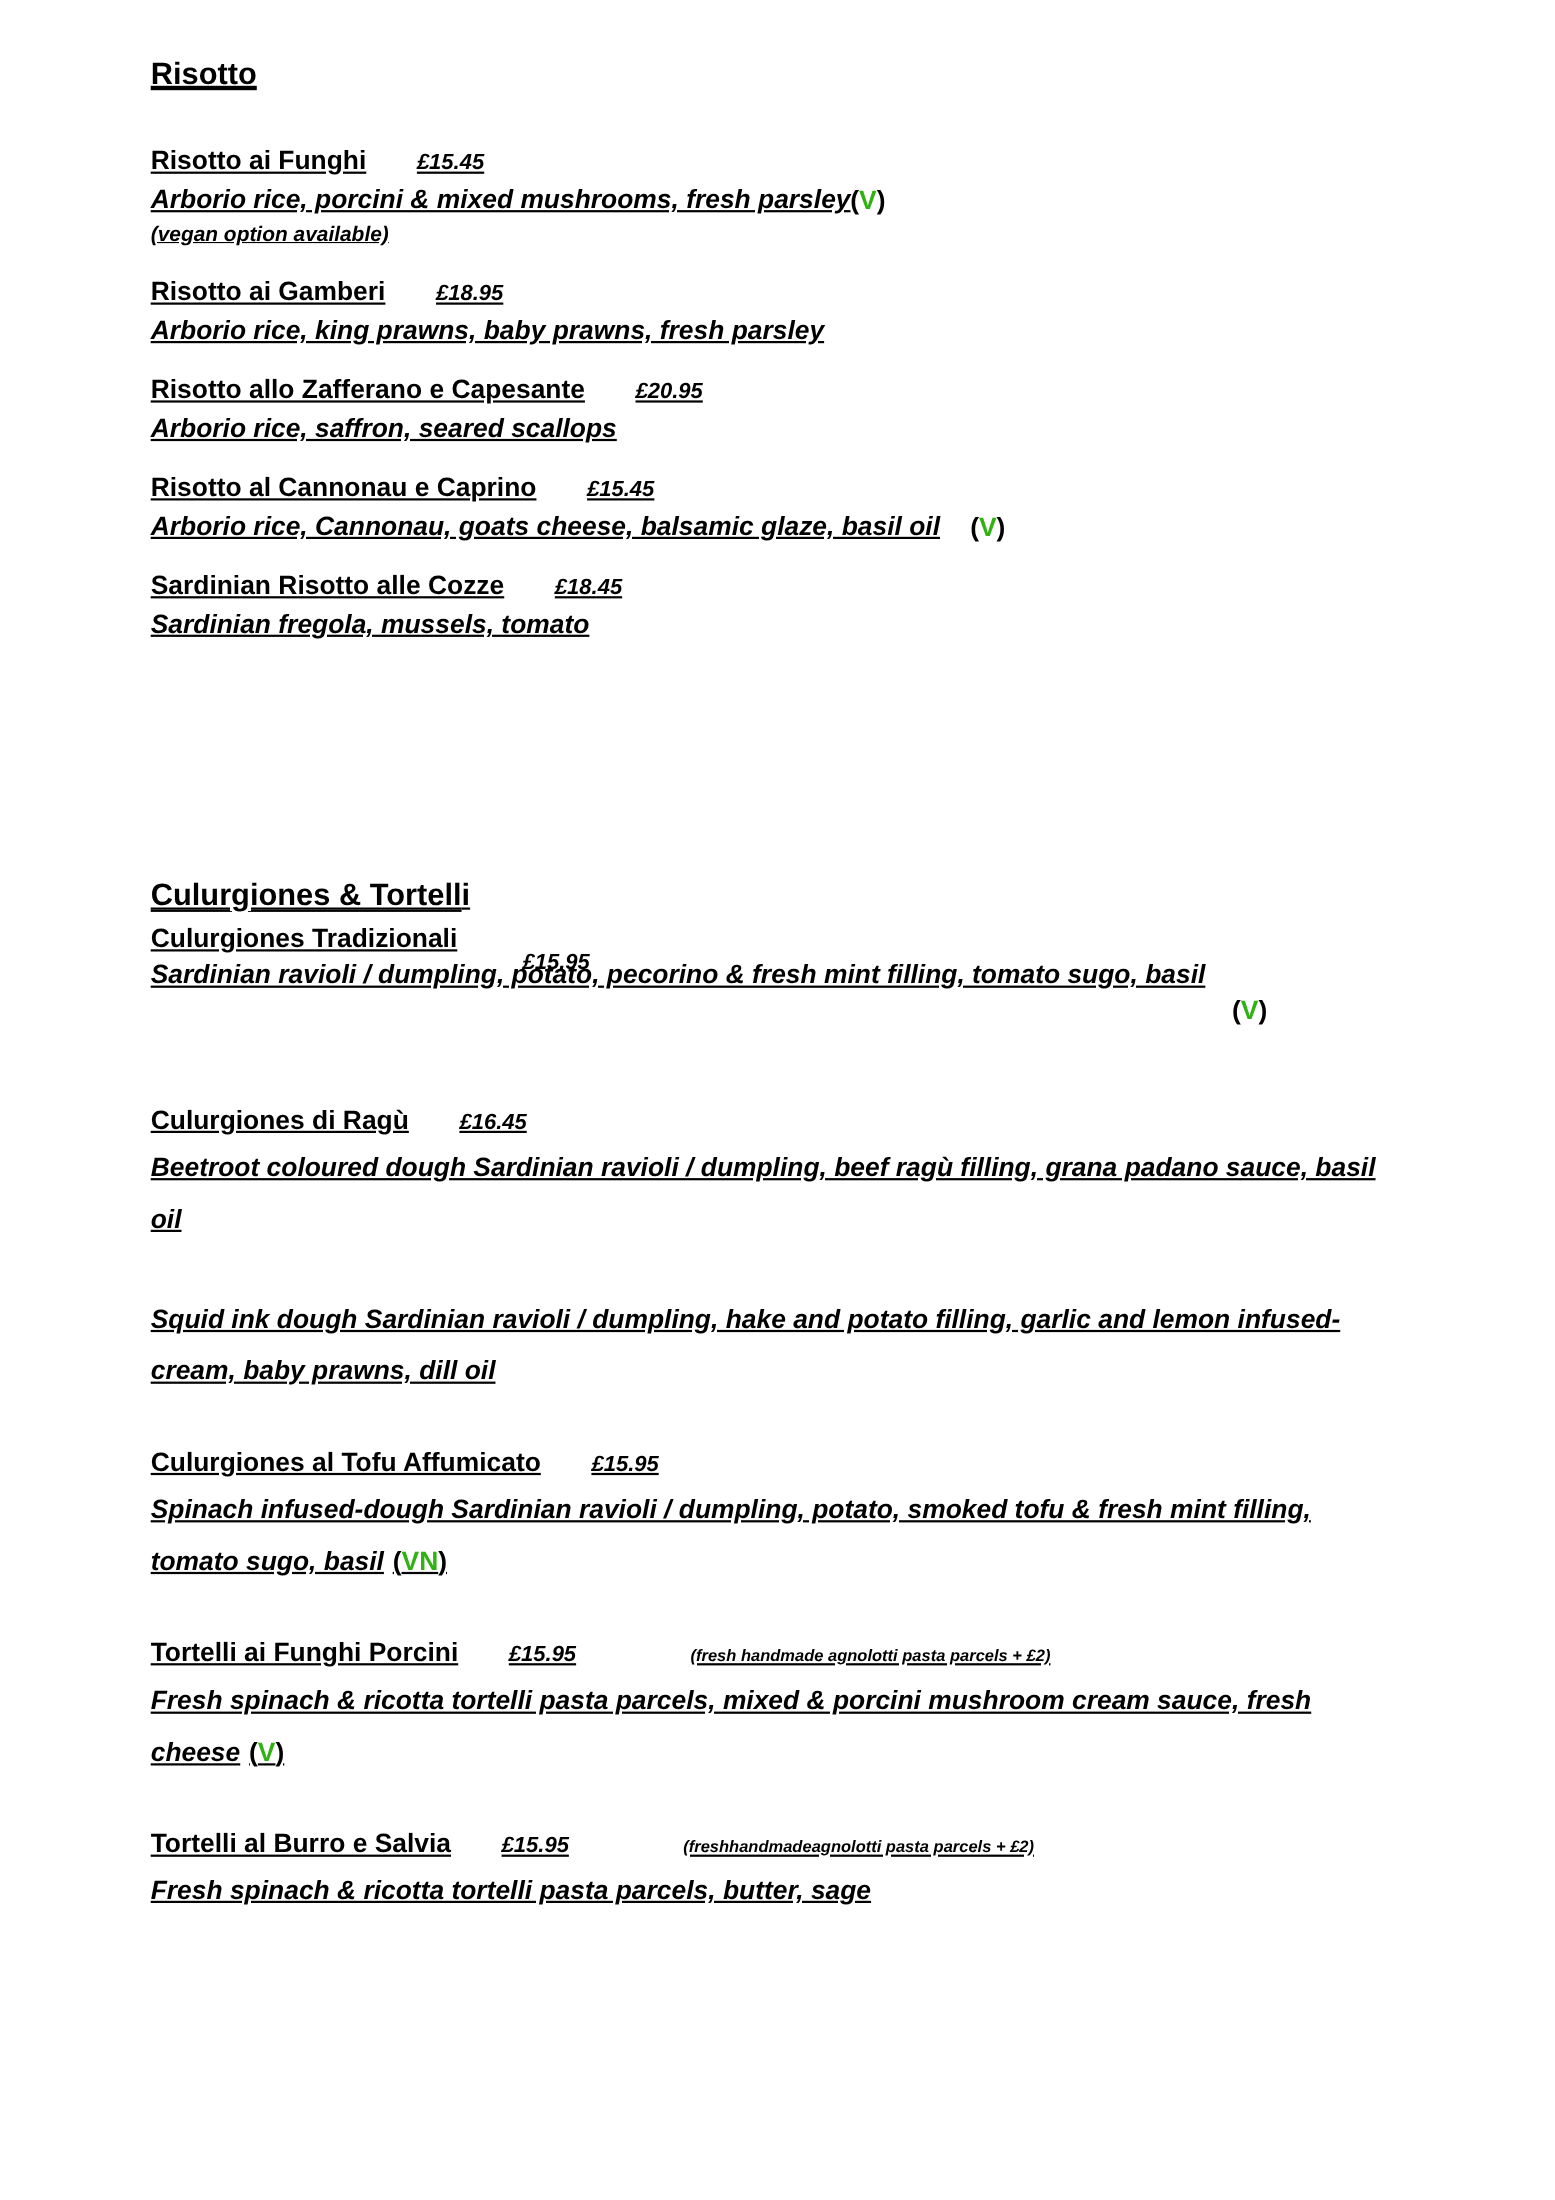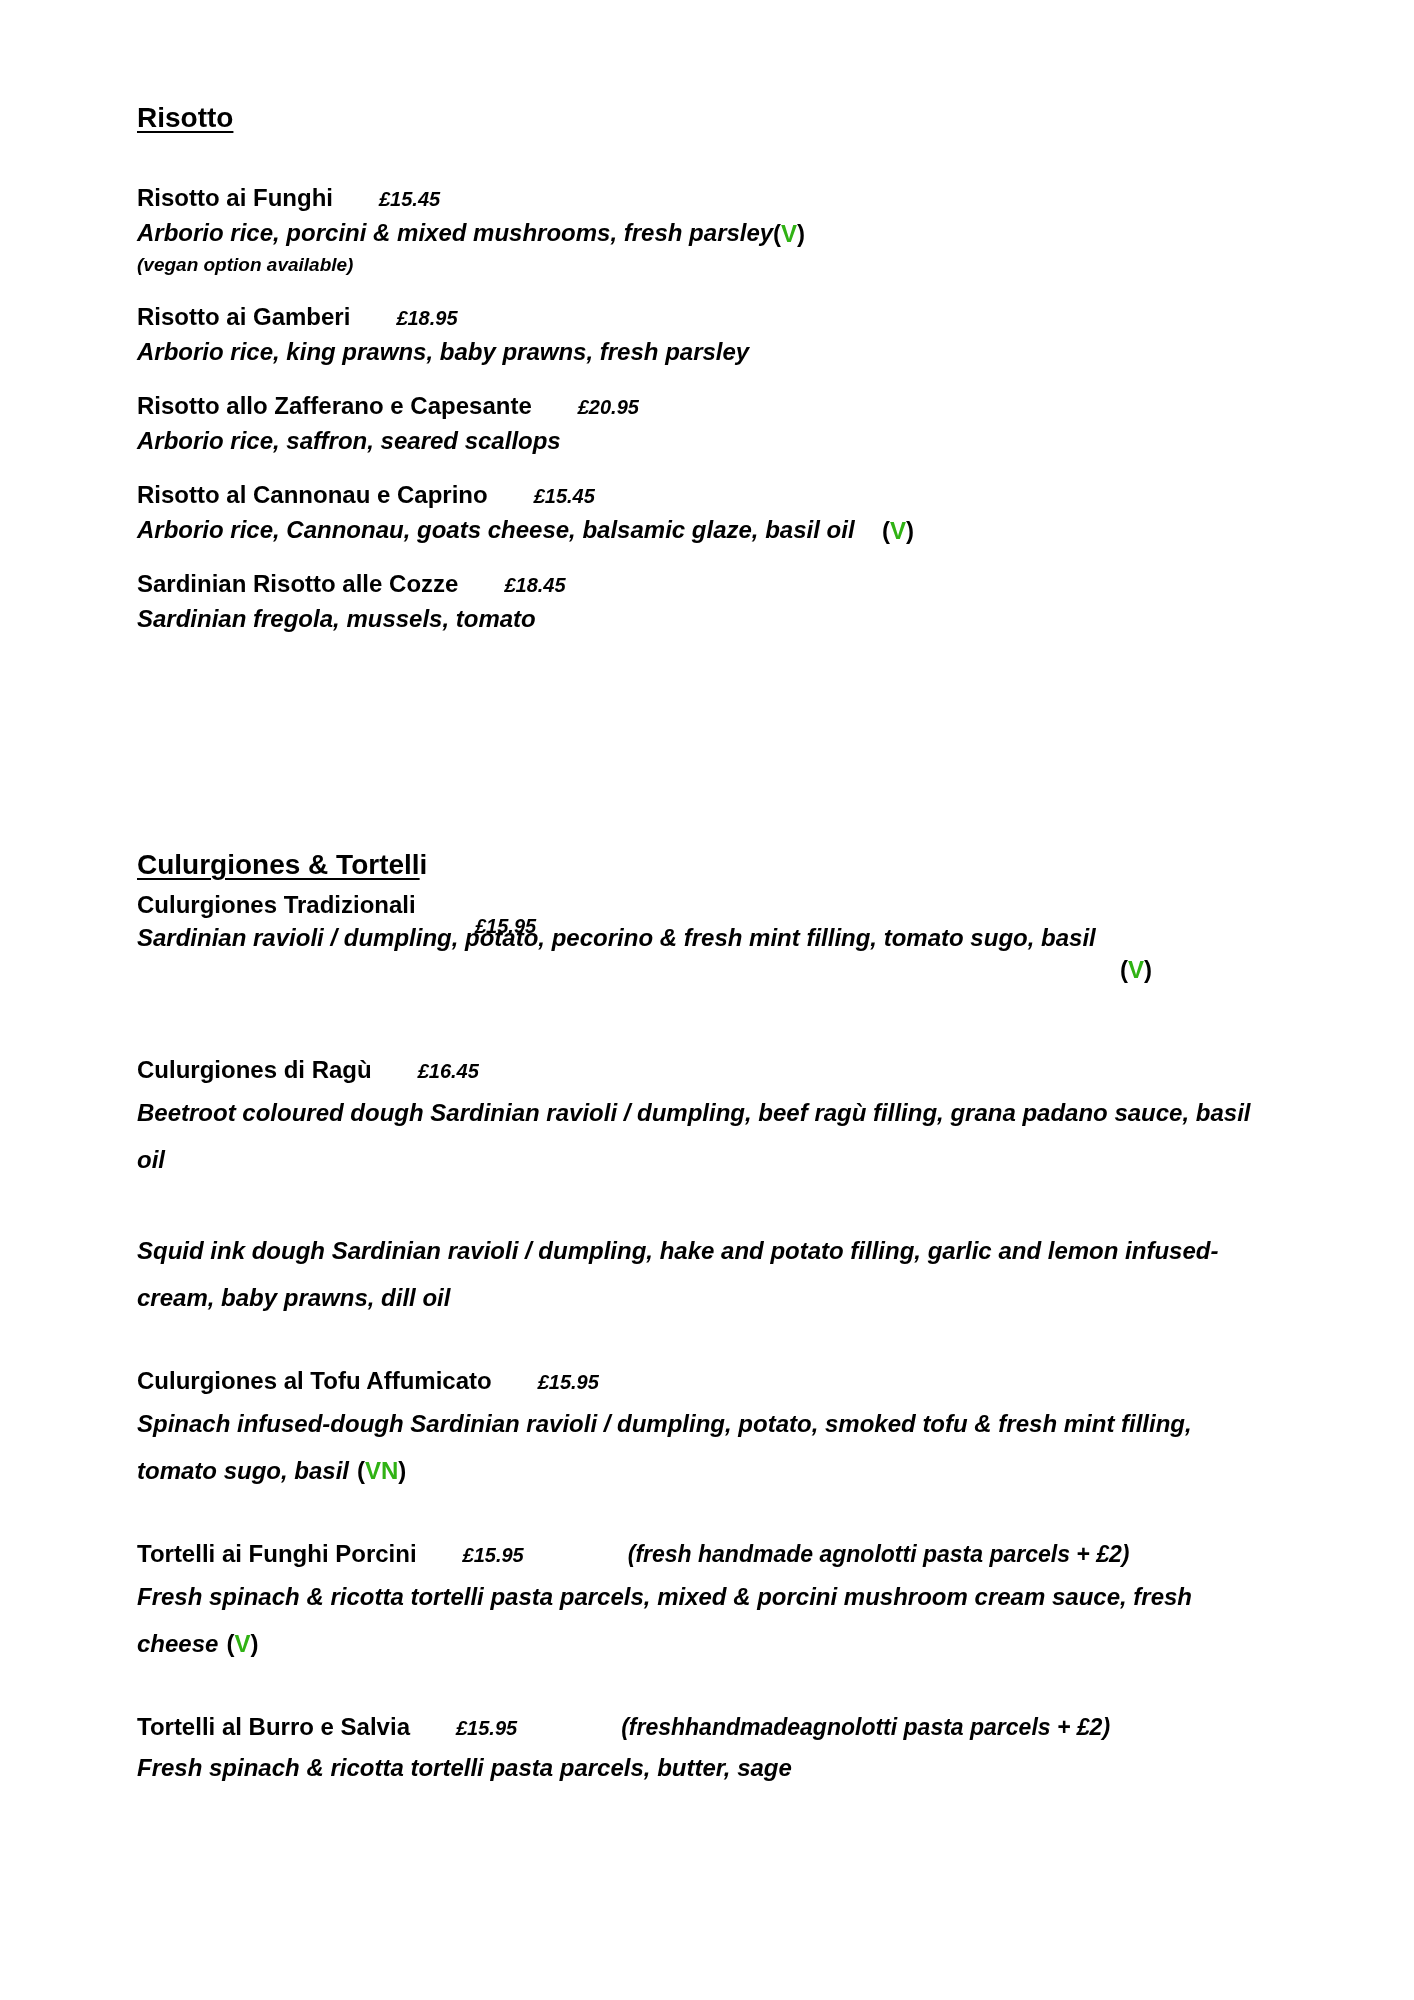--- a/index.html
+++ b/index.html
@@ -8,40 +8,41 @@
     height: 2000px;
     background: #ffffff;
     color: #000000;
     font-family: "Liberation Sans", sans-serif;
     overflow: hidden;
   }
   .content {
     position: relative;
     margin-left: 137px;
     width: 1178px;
-    padding-top: 100px;
+    padding-top: 49px;
+    text-decoration: underline;
   }
   .section-title {
     font-size: 28px;
     font-weight: bold;
     line-height: 36px;
     white-space: nowrap;
   }
   .underlined { text-decoration: underline; text-decoration-thickness: 2px; text-underline-offset: 4px; }
   .section-1-title { margin-bottom: 46px; }
   .section-2-title { margin-top: 212px; margin-bottom: 6px; }
 
   .item { position: relative; }
   .s1 .item { margin-bottom: 22px; }
   .s2 .item { margin-bottom: 44px; }
   .item.tradizionali { margin-bottom: 64px; }
 
   .name-line { font-size: 24px; font-weight: bold; line-height: 31px; white-space: nowrap; }
   .price { font-size: 20px; font-weight: bold; font-style: italic; margin-left: 46px; }
-  .note-sm { font-size: 23px; font-weight: bold; font-style: italic; margin-left: 104px; }
+  .note-sm { font-size: 15px; font-weight: bold; font-style: italic; margin-left: 104px; }
 
   .desc {
     position: relative;
     font-size: 24px;
     font-weight: bold;
     font-style: italic;
     line-height: 32px;
     margin-top: 2px;
     white-space: nowrap;
   }

